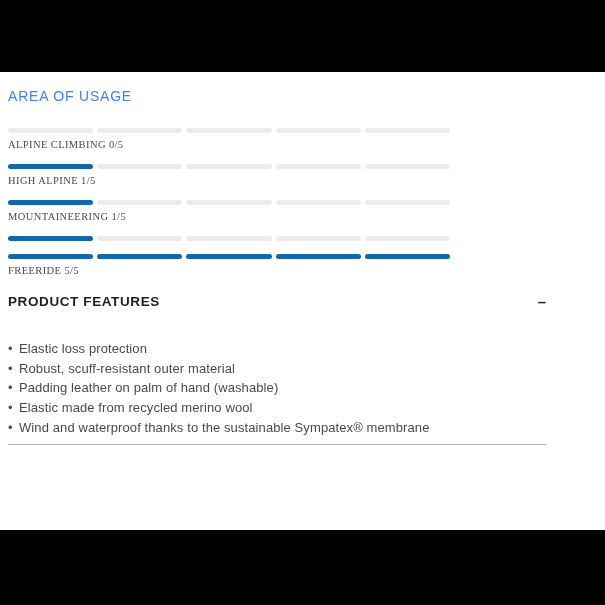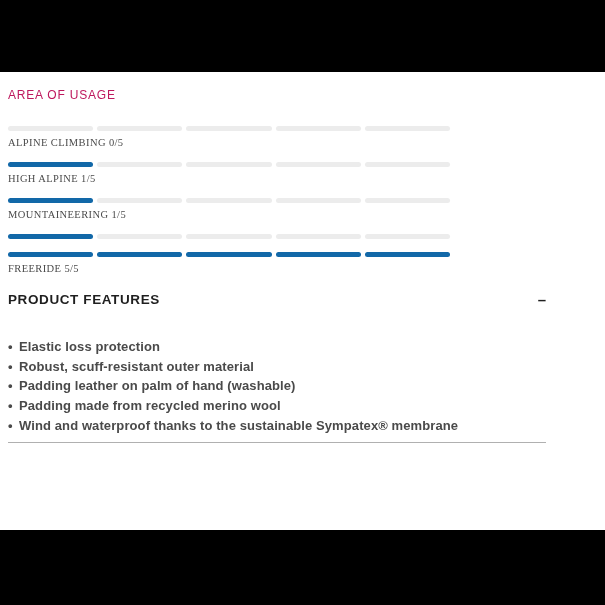--- a/index.html
+++ b/index.html
@@ -19,24 +19,24 @@
     position: absolute; top: 530px; left: 0;
     width: 605px; height: 75px;
     background: #000000;
   }
   .content {
     position: absolute; top: 72px; left: 0;
     width: 605px; padding: 0 8px;
   }
   .section-title {
     margin-top: 17px;
-    font-size: 12px;
+    font-size: 14px;
     font-weight: 400;
     letter-spacing: 0.8px;
-    color: #be185d;
+    color: #3b82f6;
     line-height: 1;
     text-transform: uppercase;
   }
   .usage-list { margin-top: 25px; }
   .usage-row { margin-bottom: 13px; }
   .track {
     display: flex;
     gap: 4px;
     width: 442px;
     height: 5px;
@@ -84,21 +84,20 @@
     margin-top: 30px;
     list-style: none;
   }
   .features-list li {
     font-size: 13px;
     color: #4a4a4a;
     line-height: 19.7px;
     padding-left: 11px;
     position: relative;
     letter-spacing: 0.1px;
-    font-weight: bold;
   }
   .features-list li::before {
     content: "•";
     position: absolute;
     left: 0;
     color: #4a4a4a;
   }
   .divider {
     margin-top: 6px;
     width: 538px;
@@ -178,21 +177,21 @@
   </div>
 
   <ul class="features-list">
   <li>Elastic loss protection</li>
 
 
   <li>Robust, scuff-resistant outer material</li>
 
   <li>Padding leather on palm of hand (washable)</li>
 
-  <li>Padding made from recycled merino wool</li>
+  <li>Elastic made from recycled merino wool</li>
 
   <li>Wind and waterproof thanks to the sustainable Sympatex® membrane</li>
 
 </ul>
 
   <hr class="divider">
 
 </div>
 
 <div class="bottom-bar"></div>

